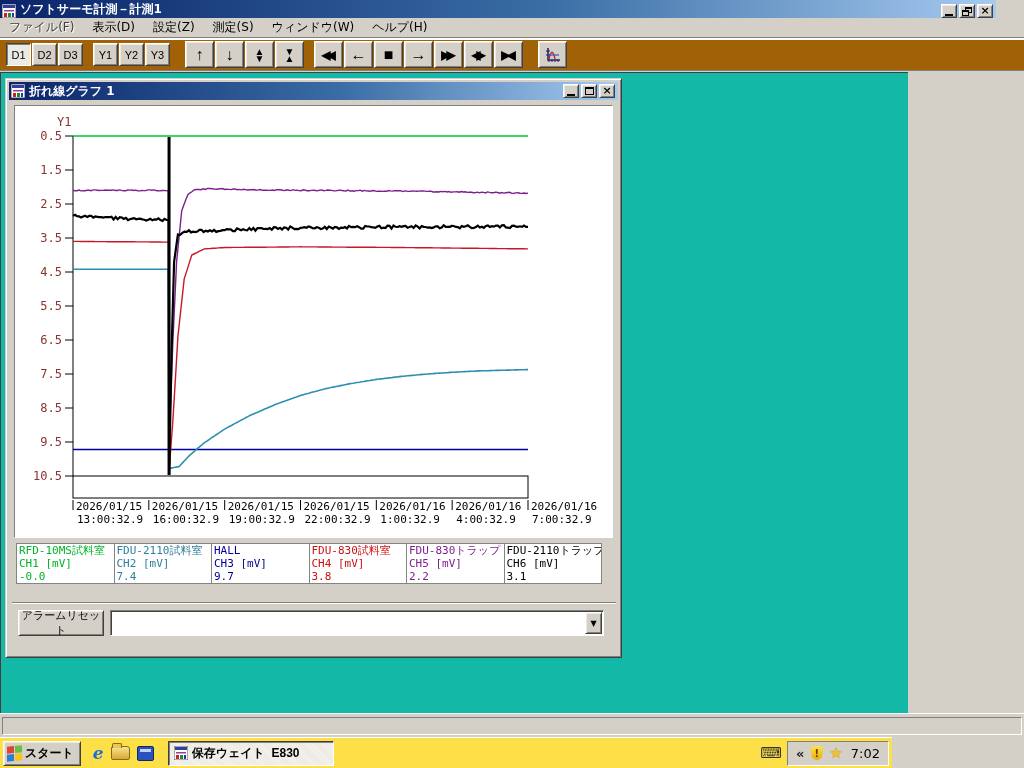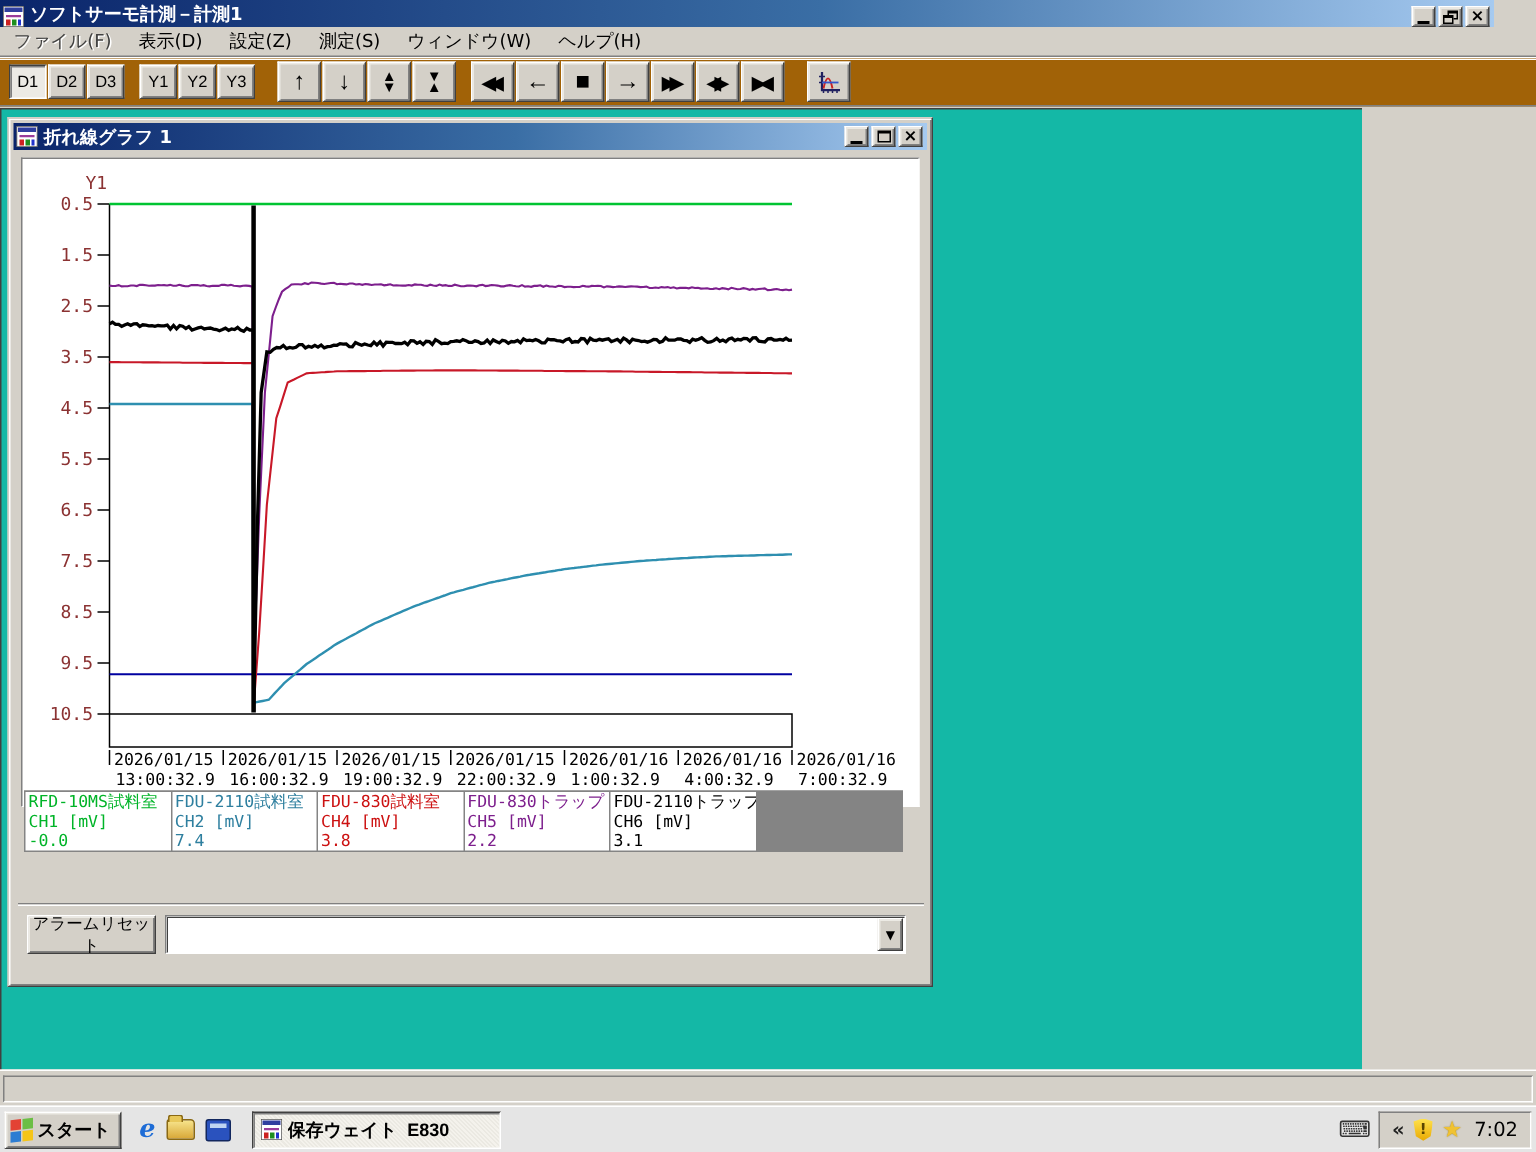--- a/index.html
+++ b/index.html
@@ -34,35 +34,35 @@
 .tb-gap{width:9px}
 .tb-gap-lg{width:14px}
 
 .mdi{position:absolute;left:0;top:72px;width:908px;height:641px;background:#14b8a6;box-shadow:inset 1px 1px #404040}
 
 .child{position:absolute;left:5px;top:6px;width:617px;height:580px;background:#D4D0C8;border:1px solid;border-color:#D4D0C8 #404040 #404040 #D4D0C8;box-shadow:inset 1px 1px #fff,inset -1px -1px #808080}
 .child-title{position:absolute;left:3px;top:3px;right:3px;height:18px;background:linear-gradient(90deg,#0A246A 0%,#3A6EA5 55%,#A6CAF0 100%);display:flex;align-items:center;padding:0 2px;color:#fff}
 .graph-panel{position:absolute;left:8px;top:26px;width:599px;height:433px;background:#fff;border:1px solid;border-color:#808080 #fff #fff #808080}
 .graph-panel svg{display:block}
 
-.chtable{position:absolute;left:10px;top:448px;width:586px;height:41px;display:grid;grid-template-columns:repeat(6,1fr);gap:1px;background:#848484;border:1px solid #848484}
+.chtable{position:absolute;left:10px;top:464px;width:586px;height:41px;display:grid;grid-template-columns:repeat(6,1fr);gap:1px;background:#848484;border:1px solid #848484}
 .chcell{background:#fff;font-family:"DejaVu Sans Mono","Liberation Mono",monospace;font-size:11px;line-height:13px;padding:0 2px;overflow:hidden;white-space:nowrap}
 
 .groove{position:absolute;left:6px;top:523px;width:604px;height:2px;border-top:1px solid #808080;border-bottom:1px solid #fff}
 .alarm-btn{position:absolute;left:12px;top:531px;width:86px;height:26px;font-size:11px;display:flex;align-items:center;justify-content:center;cursor:pointer}
 .combo{position:absolute;left:104px;top:531px;width:494px;height:26px;background:#fff;border:1px solid;border-color:#808080 #fff #fff #808080;box-shadow:inset 1px 1px #404040;display:flex;align-items:center}
 .combo-value{flex:1;font-size:11px;padding:0 4px}
 .combo-btn{width:17px;height:22px;margin-right:1px;font-size:8px;display:flex;align-items:center;justify-content:center;cursor:pointer}
 
 .statusbar{position:absolute;left:0;top:713px;width:1024px;height:24px;background:#D4D0C8;border-top:1px solid #fff;display:flex;gap:3px;padding:3px 2px 2px}
 .spanel{height:18px;border:1px solid;border-color:#808080 #fff #fff #808080;font-size:12px;padding:1px 5px;white-space:nowrap;overflow:hidden}
 .spanel.left{width:448px}
 .spanel.right{flex:1}
 
-.taskbar{position:absolute;left:0;top:737px;width:1024px;height:31px;background:#e5e5e5;border-top:1px solid #fff;display:flex;align-items:center;padding:0 3px}
+.taskbar{position:absolute;left:0;top:737px;width:892px;height:31px;background:#fde047;border-top:1px solid #fff;display:flex;align-items:center;padding:0 3px}
 .start-btn{height:25px;padding:0 6px 0 3px;display:flex;align-items:center;gap:3px;font-size:12px;font-weight:bold;cursor:pointer}
 .winflag{display:grid;grid-template-columns:7px 7px;grid-template-rows:7px 7px;gap:1px;transform:skewY(-6deg)}
 .winflag i{display:block}
 .ql{display:flex;gap:7px;margin-left:12px;align-items:center}
 .ql-ie{font-family:"DejaVu Serif","Liberation Serif",serif;font-style:italic;font-weight:bold;color:#1E6CD6;font-size:17px;cursor:pointer}
 .ql-folder{width:19px;height:14px;background:linear-gradient(#F7E48C,#D8A838);border:1px solid #8A6914;border-radius:2px 3px 2px 2px;position:relative;cursor:pointer}
 .ql-folder:before{content:"";position:absolute;left:0;top:-4px;width:8px;height:4px;background:#E8C85A;border:1px solid #8A6914;border-bottom:none;border-radius:2px 2px 0 0}
 .ql-win{width:17px;height:15px;background:#2A52BE;border:1px solid #12275E;border-radius:2px;position:relative;cursor:pointer}
 .ql-win:before{content:"";position:absolute;left:2px;top:2px;right:2px;height:3px;background:#BFD4F2}
 .task-btn{height:25px;width:166px;margin-left:14px;display:flex;align-items:center;gap:4px;padding:0 5px;font-size:12px;font-weight:bold;cursor:pointer;background:#EBE9E2;background-image:repeating-linear-gradient(45deg,#EBE9E2 0 1px,#F4F2EC 1px 2px)}
@@ -263,20 +263,25 @@
         <div class="chcell" style="color: rgb(0, 180, 40);">
           <div>RFD-10MS試料室</div>
           <div>CH1 [mV]</div>
           <div>-0.0</div>
         </div>
         <div class="chcell" style="color: rgb(46, 127, 159);">
           <div>FDU-2110試料室</div>
           <div>CH2 [mV]</div>
           <div>7.4</div>
         </div>
+        <div class="chcell" style="color: rgb(0, 0, 153);">
+          <div>HALL</div>
+          <div>CH3 [mV]</div>
+          <div>9.7</div>
+        </div>
         <div class="chcell" style="color: rgb(204, 17, 17);">
           <div>FDU-830試料室</div>
           <div>CH4 [mV]</div>
           <div>3.8</div>
         </div>
         <div class="chcell" style="color: rgb(125, 31, 141);">
           <div>FDU-830トラップ</div>
           <div>CH5 [mV]</div>
           <div>2.2</div>
         </div>

